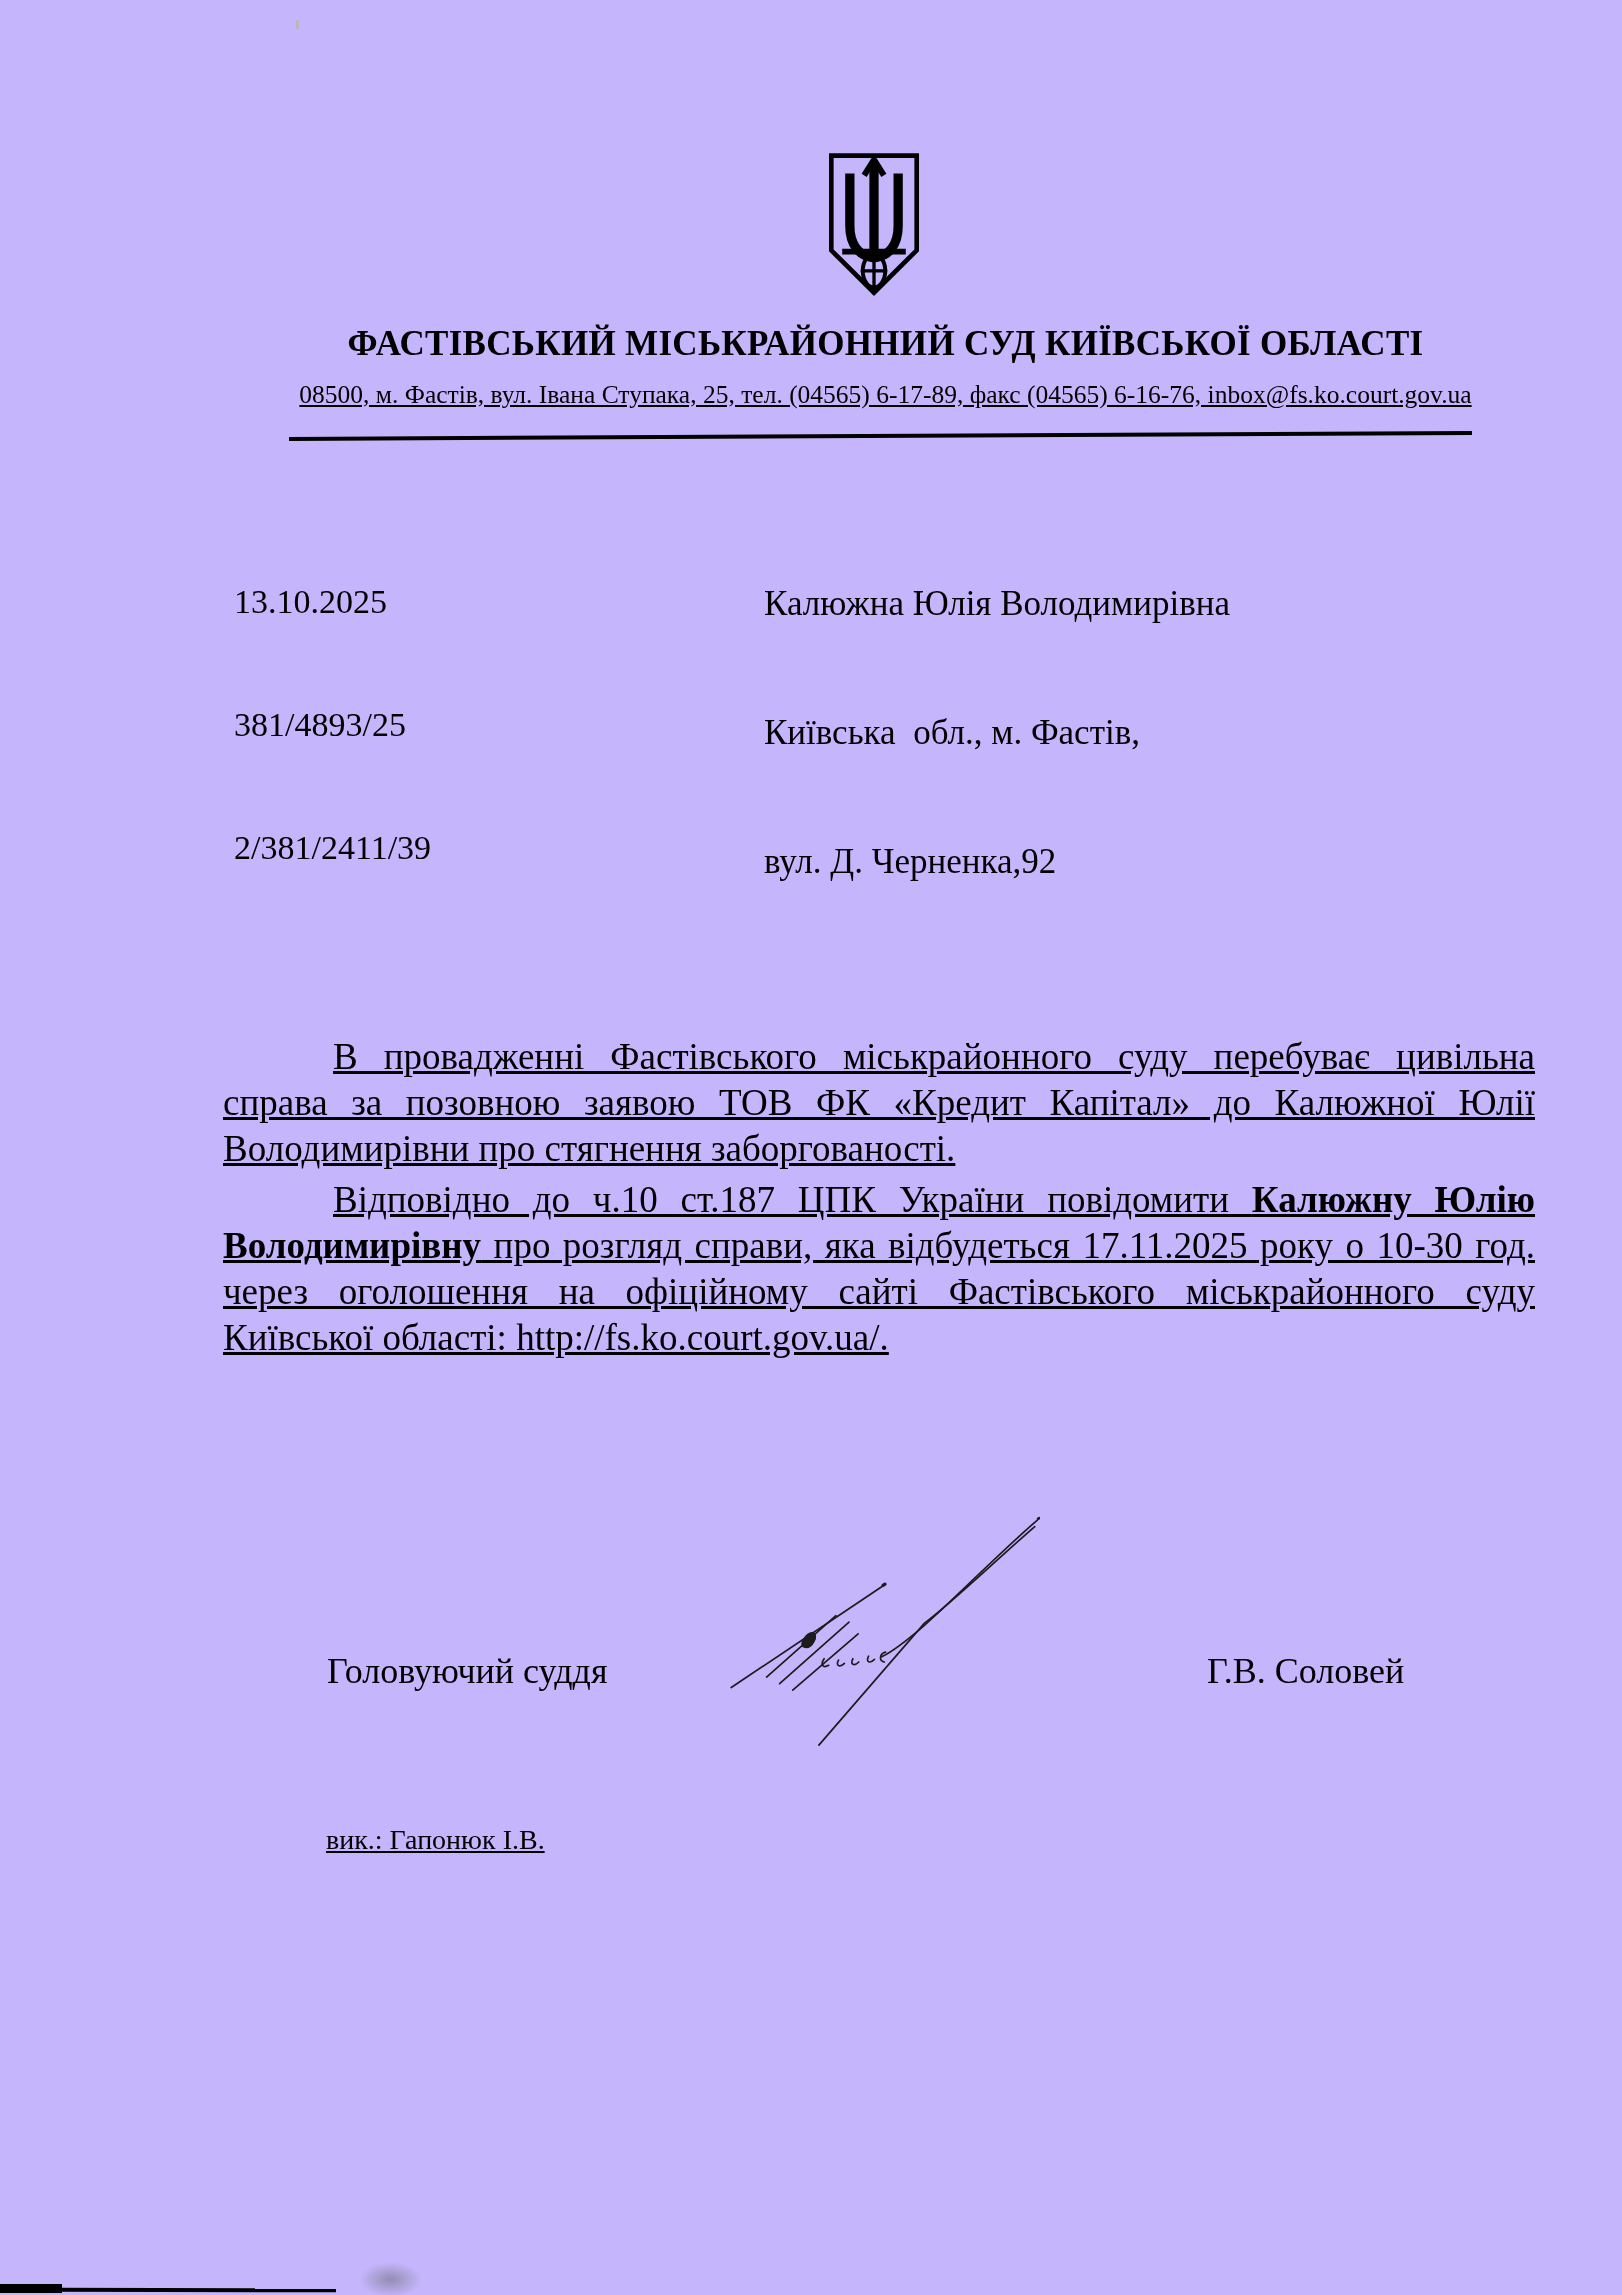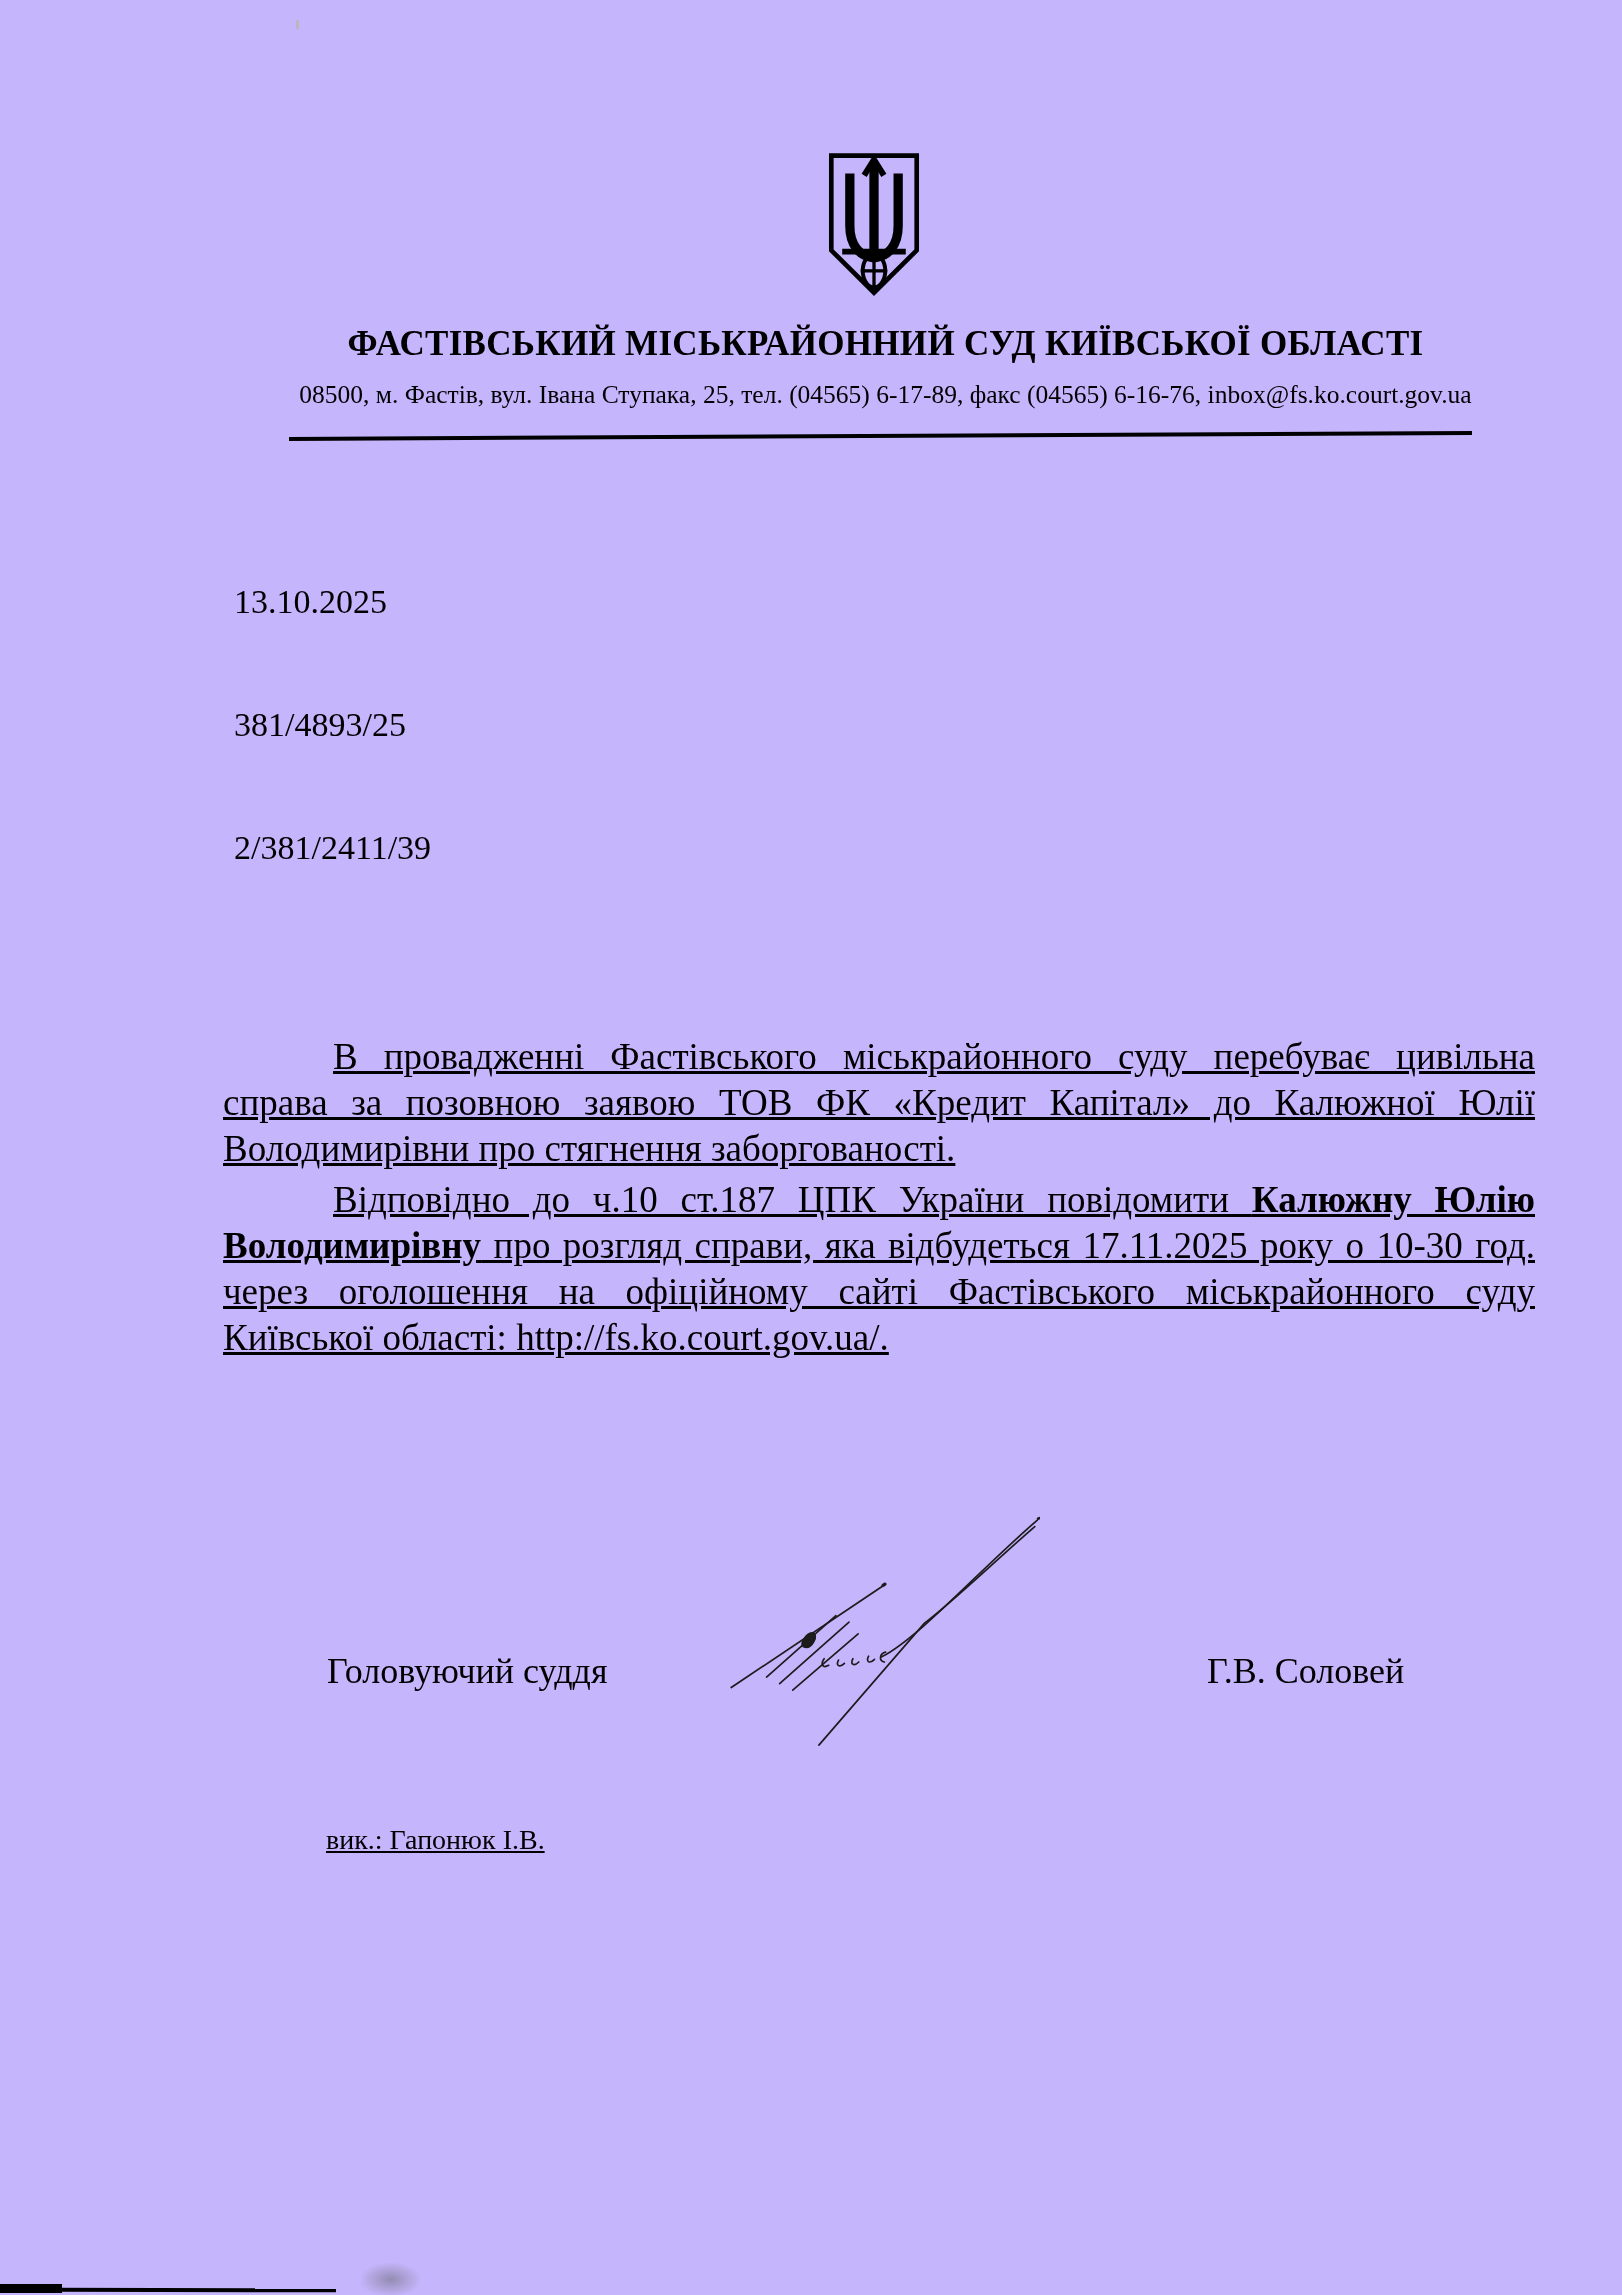--- a/index.html
+++ b/index.html
@@ -41,20 +41,21 @@
   }
   .court-address {
     position: absolute;
     left: 236px;
     top: 378px;
     width: 1299px;
     text-align: center;
     font-size: 25.5px;
     line-height: 33px;
     white-space: nowrap;
+    text-decoration: underline;
   }
   .header-divider {
     position: absolute;
     left: 289px;
     top: 434px;
     width: 1183px;
     height: 3.9px;
     background: #000;
     transform: rotate(-0.28deg);
   }
@@ -201,20 +202,25 @@
   <div class="court-name">ФАСТІВСЬКИЙ МІСЬКРАЙОННИЙ СУД КИЇВСЬКОЇ ОБЛАСТІ</div>
   <div class="court-address">08500, м. Фастів, вул. Івана Ступака, 25, тел. (04565) 6-17-89, факс (04565) 6-16-76, inbox@fs.ko.court.gov.ua</div>
   <div class="header-divider"></div>
 
   <div class="ref-block">
     <div>13.10.2025</div>
     <div>381/4893/25</div>
     <div>2/381/2411/39</div>
   </div>
 
+  <div class="addr-block">
+    <div>Калюжна Юлія Володимирівна</div>
+    <div>Київська  обл., м. Фастів,</div>
+    <div>вул. Д. Черненка,92</div>
+  </div>
 
 
   <div class="body-text">
     <p>В провадженні Фастівського міськрайонного суду перебуває цивільна справа за позовною заявою ТОВ ФК «Кредит Капітал» до  Калюжної Юлії Володимирівни  про стягнення заборгованості.</p>
     <p><span>Відповідно до ч.10 ст.187 ЦПК України повідомити </span><span class="bold">Калюжну Юлію Володимирівну</span><span> про розгляд справи, яка відбудеться 17.11.2025 року  о 10-30 год. через оголошення на офіційному сайті Фастівського міськрайонного суду Київської області: http://fs.ko.court.gov.ua/.</span></p>
   </div>
 
   <div class="judge-role">Головуючий суддя</div>
 
   <svg class="signature" viewBox="0 0 480 380" aria-hidden="true">

